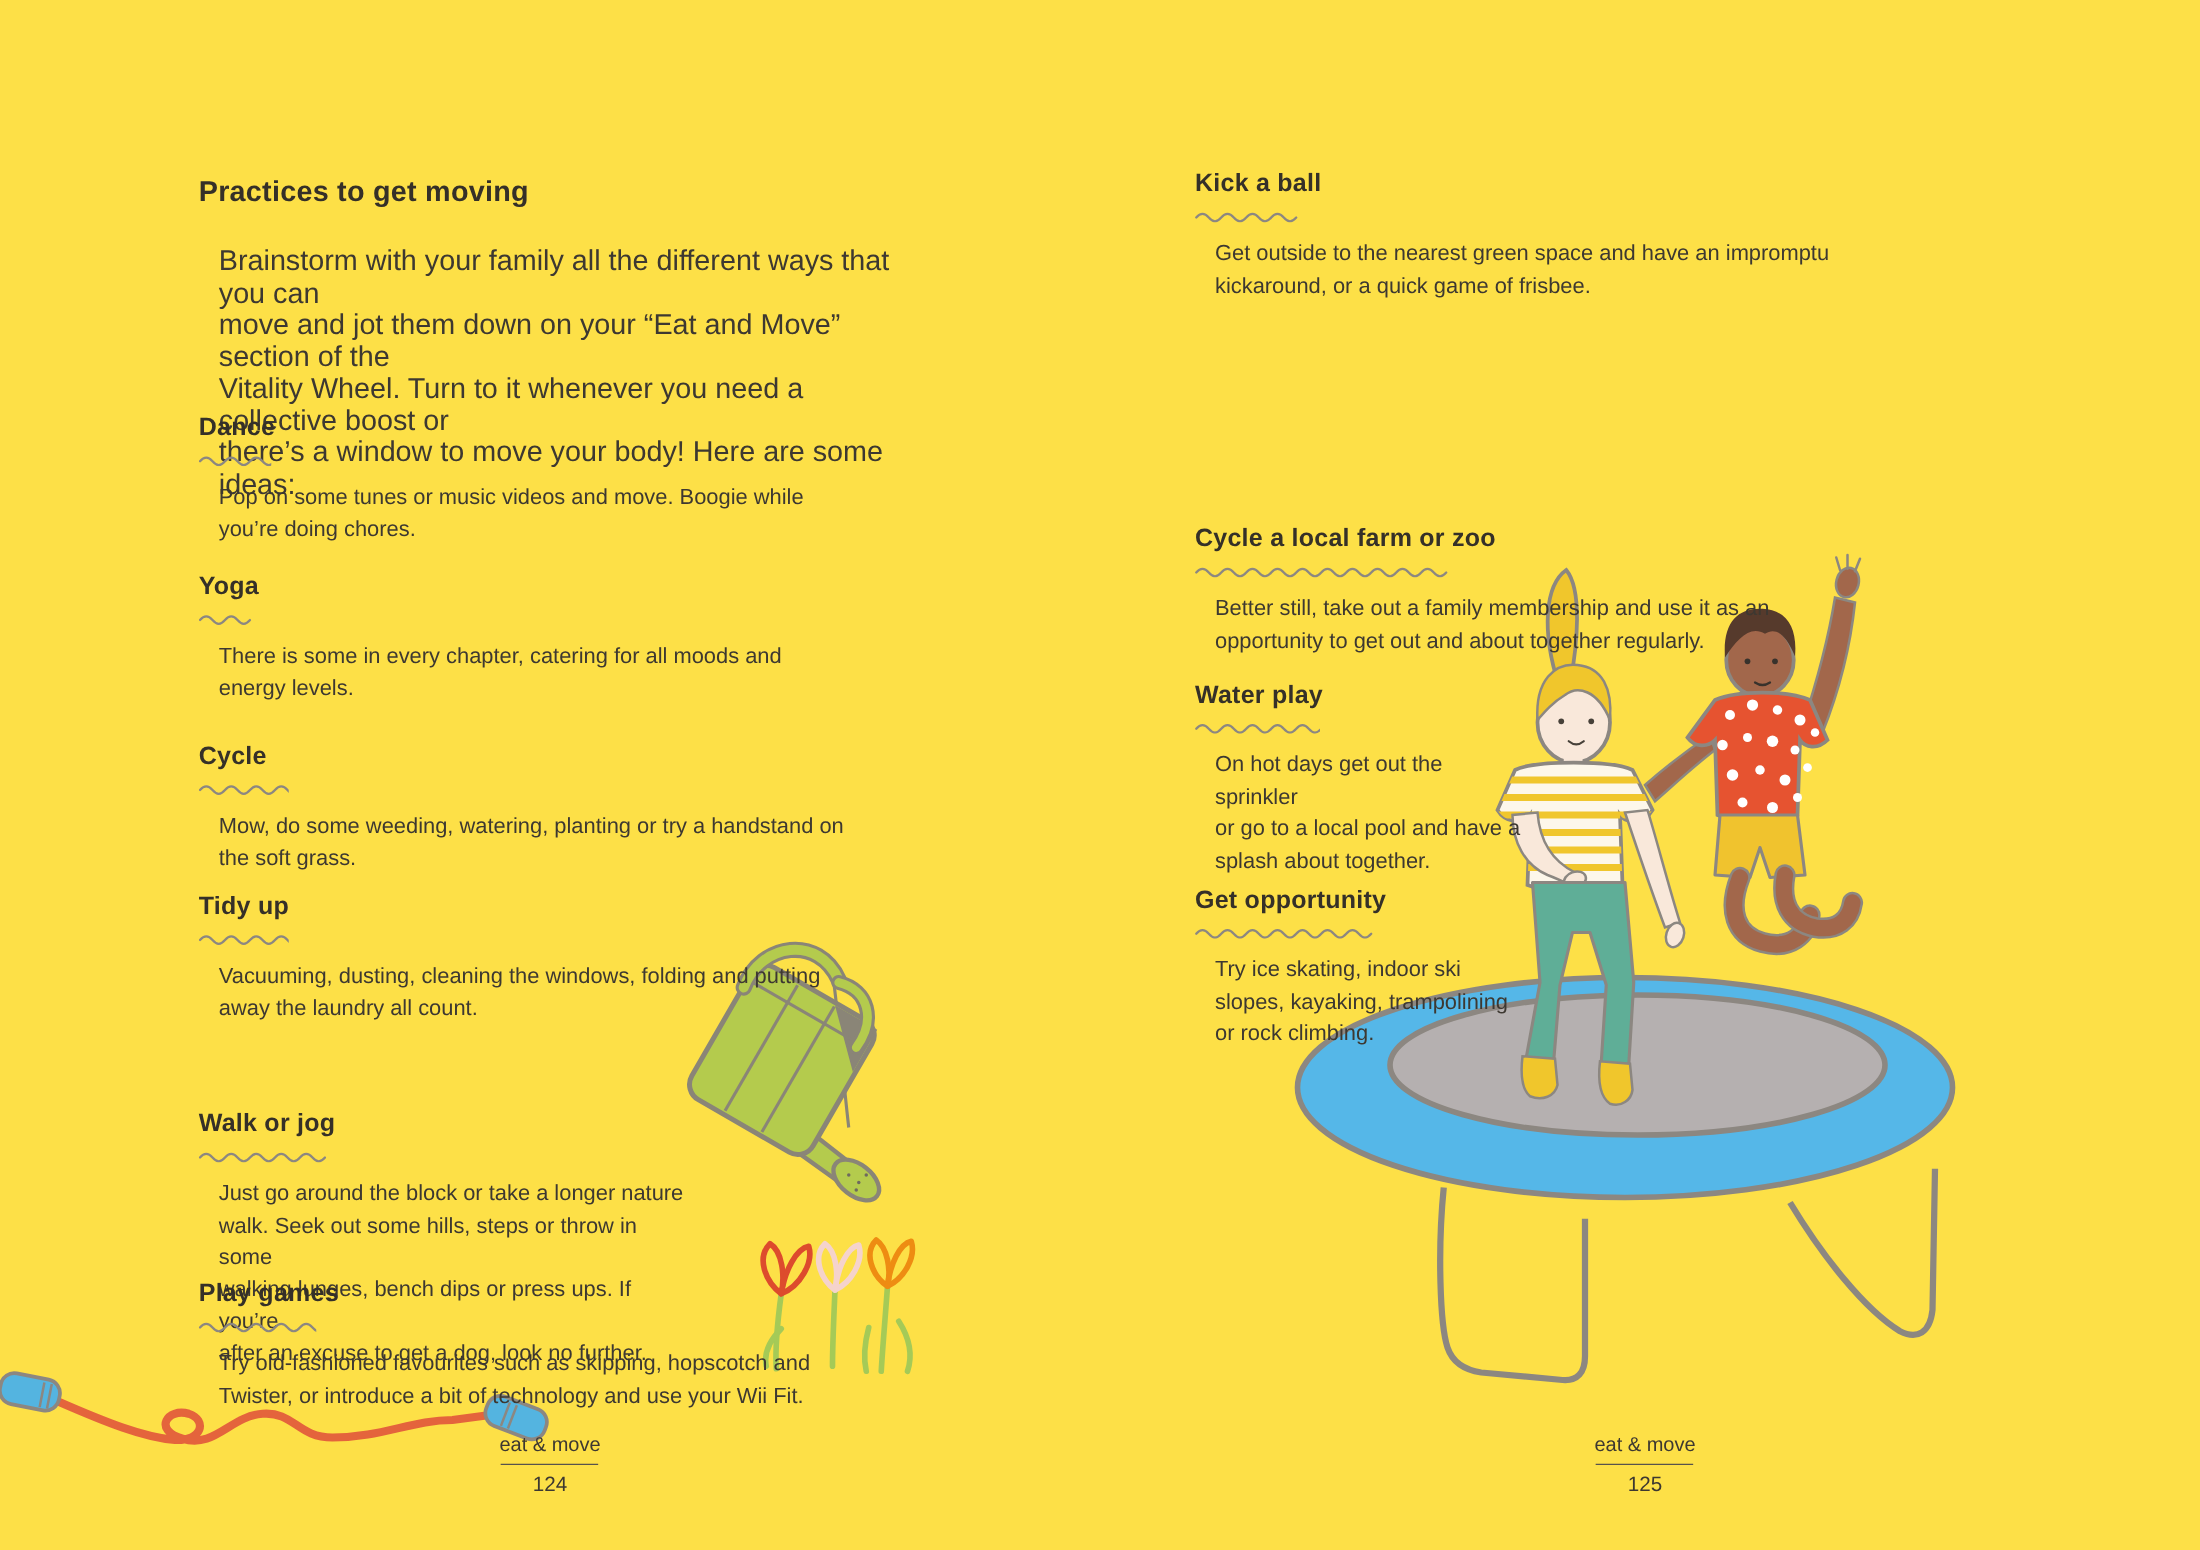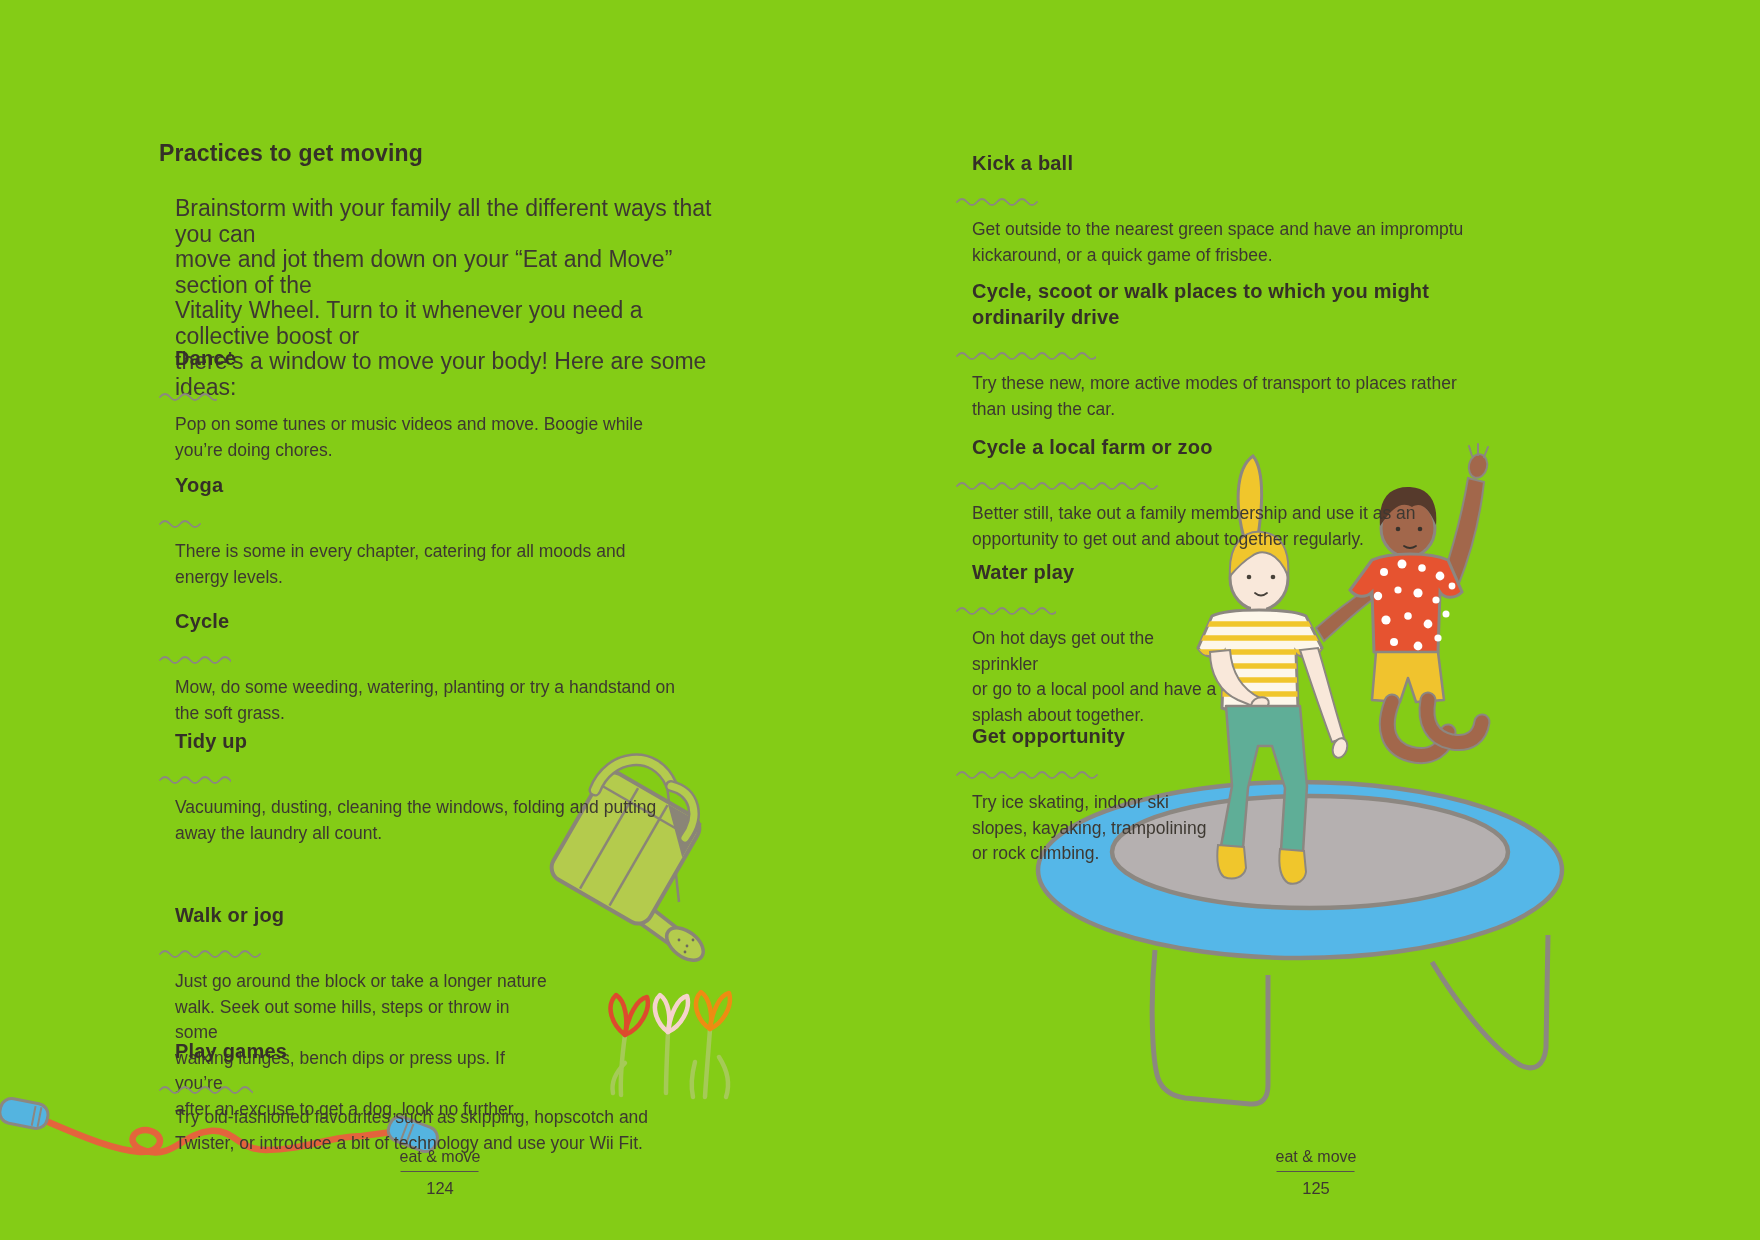--- a/index.html
+++ b/index.html
@@ -1,35 +1,35 @@
 <!DOCTYPE html>
 <html><head>
 <meta charset="utf-8">
 <style>
   html,body{margin:0;padding:0;}
   .spread{
     position:relative;
     width:1760px;height:1240px;
-    background:#84cc16;
+    background:#fde047;
     font-family:"Liberation Sans",sans-serif;
     color:#3d3831;
     overflow:hidden;
   }
   .art{position:absolute;left:0;top:0;pointer-events:none;}
   .page-title{
     position:absolute;margin:0;
     font-size:23px;font-weight:700;color:#353028;letter-spacing:.2px;
   }
   .intro{
     position:absolute;margin:0;
     font-size:23px;line-height:25.5px;white-space:pre-line;width:540px;
   }
   .sec{position:absolute;width:620px;}
   .sec h2{
-    margin:16px;font-size:20px;font-weight:700;line-height:26px;
+    margin:0;font-size:20px;font-weight:700;line-height:26px;
     color:#353028;white-space:pre-line;letter-spacing:.2px;
   }
   .wave{display:block;height:10px;margin-top:5px;}
   .sec p{
     margin:15px 0 0 16px;font-size:17.5px;line-height:25.5px;white-space:pre-line;
   }
   .sec.narrow p{width:250px;}
   .sec.mid p{width:380px;}
   .footer{
     position:absolute;transform:translateX(-50%);text-align:center;
@@ -256,29 +256,20 @@
 
   <section class="sec" style="left:956px;top:134px">
     <h2>Kick a ball</h2>
     <span class="wave"><svg width="90" height="10">
           <path d="M1 6 q5 -6 10 0 q5 6 10 0 q5 -6 10 0 q5 6 10 0 q5 -6 10 0 q5 6 10 0 q5 -6 10 0 q5 6 10 0" fill="none" stroke="#8c8781" stroke-width="1.8" stroke-linecap="round"></path>
         </svg></span>
     <p>Get outside to the nearest green space and have an impromptu
 kickaround, or a quick game of frisbee.</p>
   </section>
 
-  <section class="sec" style="left:956px;top:262px">
-    <h2 style="width:460px">Cycle, scoot or walk places to which you might
-ordinarily drive</h2>
-    <span class="wave"><svg width="140" height="10">
-          <path d="M1 6 q5 -6 10 0 q5 6 10 0 q5 -6 10 0 q5 6 10 0 q5 -6 10 0 q5 6 10 0 q5 -6 10 0 q5 6 10 0 q5 -6 10 0 q5 6 10 0 q5 -6 10 0 q5 6 10 0 q5 -6 10 0 q5 6 10 0" fill="none" stroke="#8c8781" stroke-width="1.8" stroke-linecap="round"></path>
-        </svg></span>
-    <p>Try these new, more active modes of transport to places rather
-than using the car.</p>
-  </section>
 
   <section class="sec" style="left:956px;top:418px">
     <h2>Cycle a local farm or zoo</h2>
     <span class="wave"><svg width="208" height="10">
           <path d="M1 6 q5 -6 10 0 q5 6 10 0 q5 -6 10 0 q5 6 10 0 q5 -6 10 0 q5 6 10 0 q5 -6 10 0 q5 6 10 0 q5 -6 10 0 q5 6 10 0 q5 -6 10 0 q5 6 10 0 q5 -6 10 0 q5 6 10 0 q5 -6 10 0 q5 6 10 0 q5 -6 10 0 q5 6 10 0 q5 -6 10 0 q5 6 10 0" fill="none" stroke="#8c8781" stroke-width="1.8" stroke-linecap="round"></path>
         </svg></span>
     <p>Better still, take out a family membership and use it as an
 opportunity to get out and about together regularly.</p>
   </section>
 

